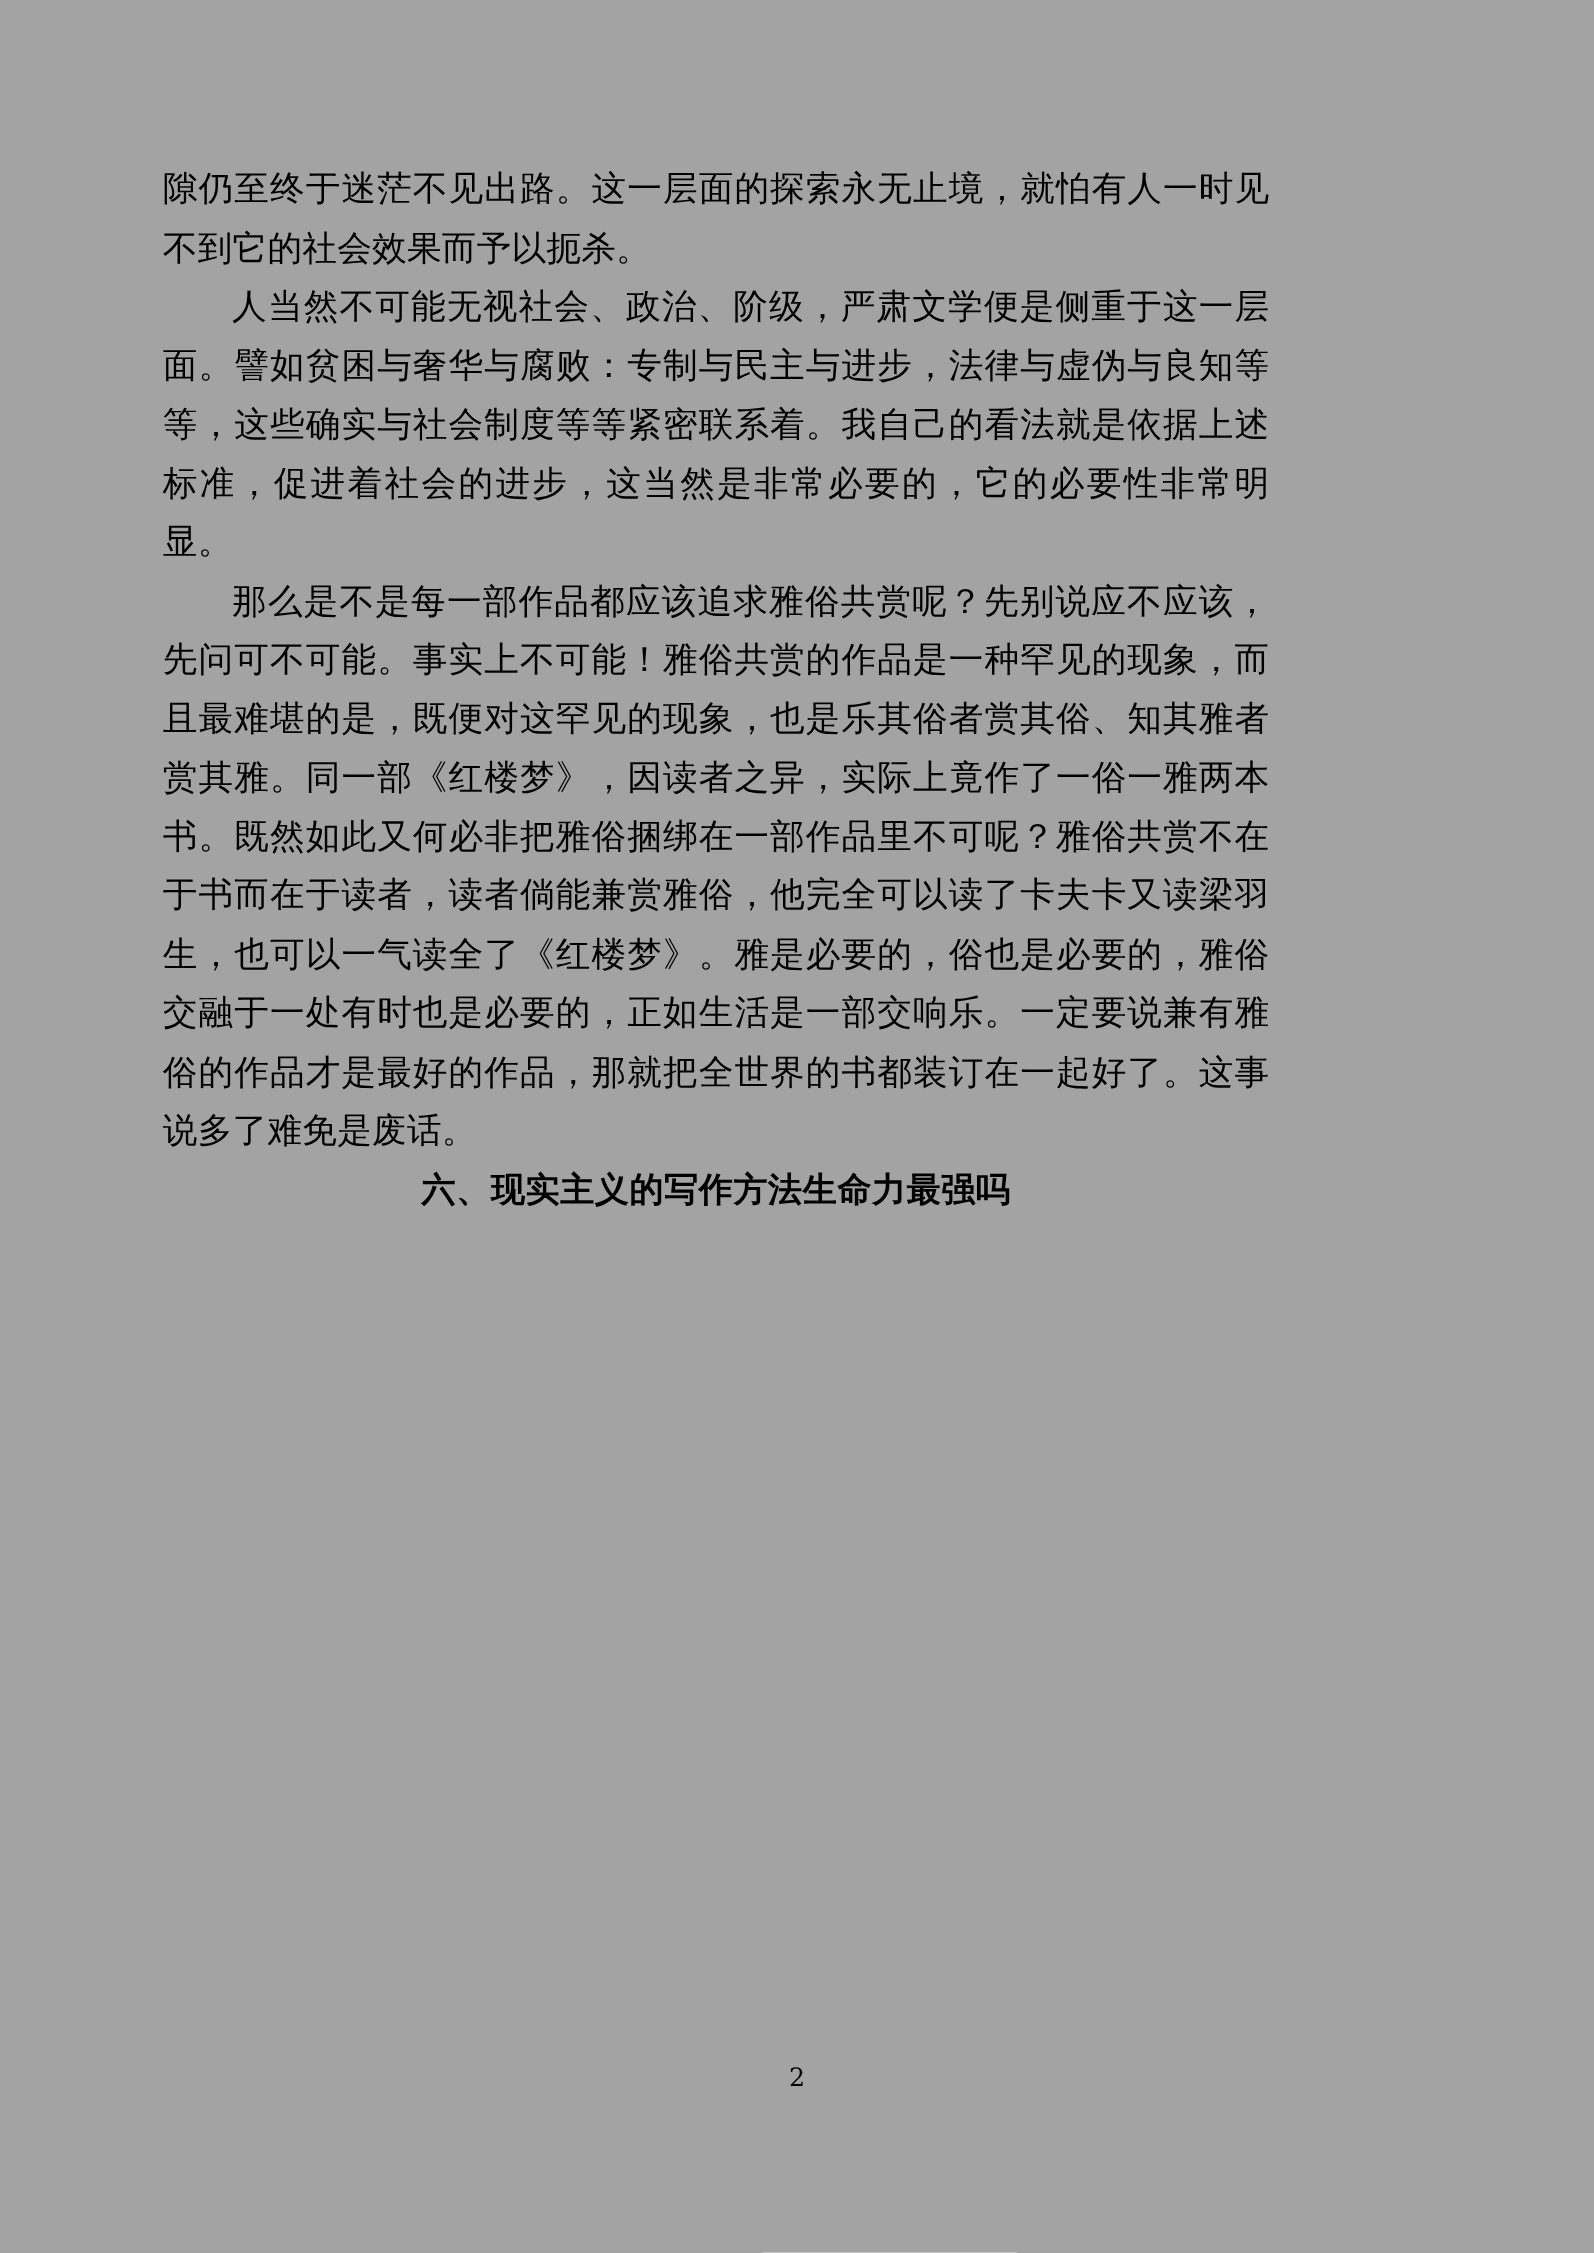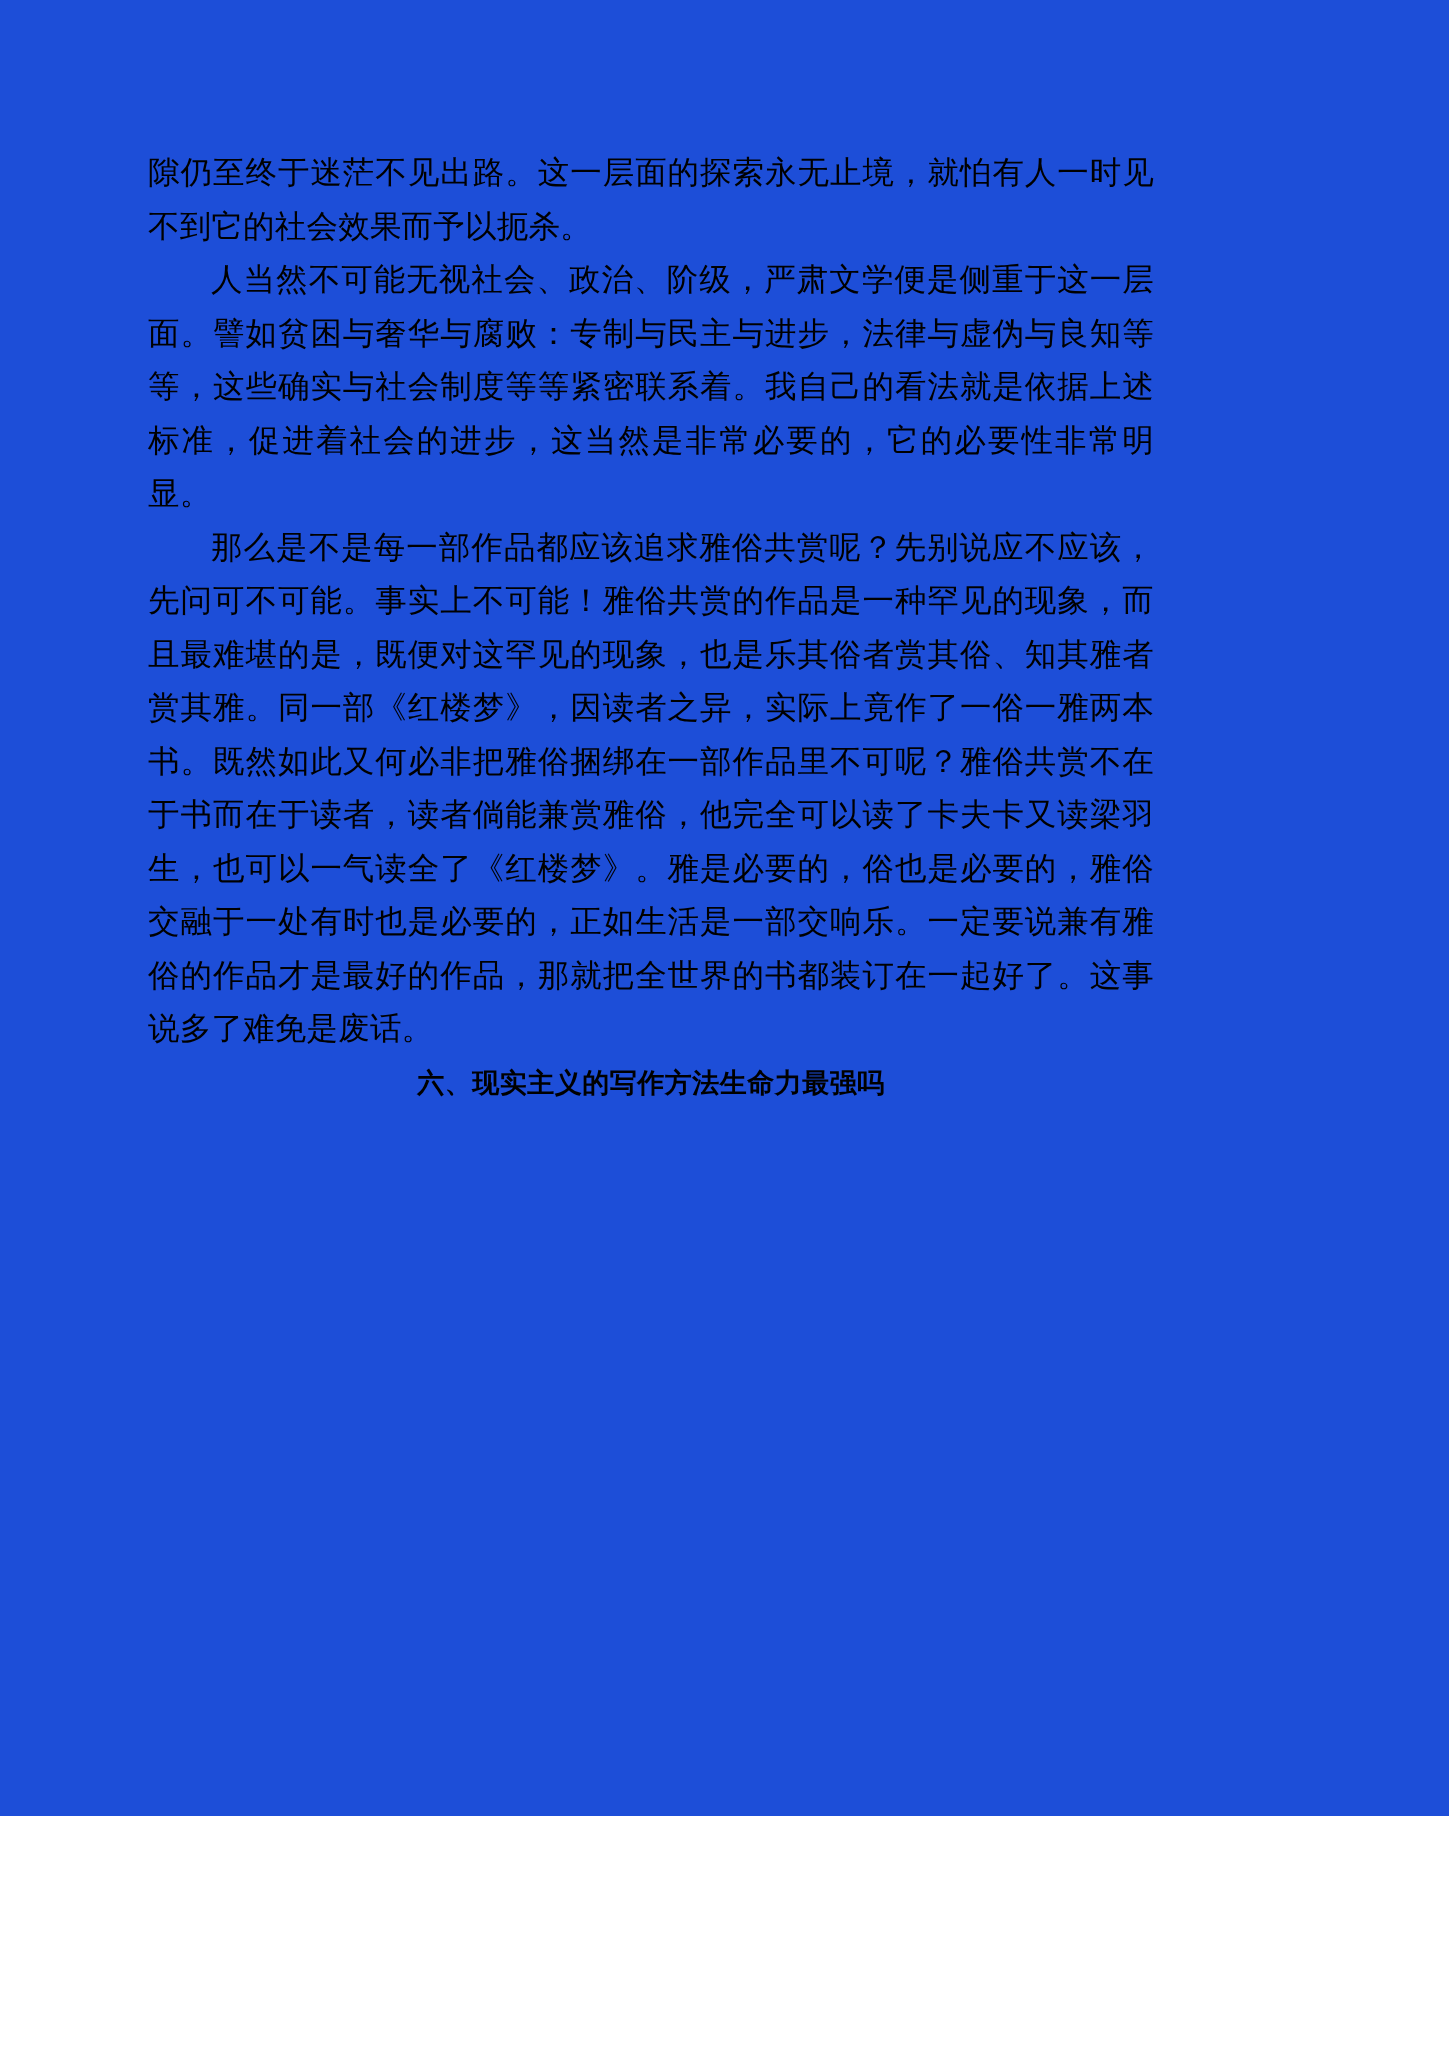--- a/index.html
+++ b/index.html
@@ -3,22 +3,22 @@
 <meta charset="utf-8">
 <style>
   html, body {
     margin: 0;
     padding: 0;
     background: #ffffff;
   }
   .page {
     position: relative;
     width: 1449px;
-    height: 1816px;
-    background: #1d4ed8;
+    height: 2048px;
+    background: #a3a3a3;
     margin: 0 auto;
     overflow: hidden;
     box-sizing: border-box;
   }
   .text-column {
     position: absolute;
     left: 148px;
     top: 146px;
     width: 1006px;
   }
@@ -34,21 +34,21 @@
     letter-spacing: 0.2px;
     word-break: break-all;
     -webkit-hyphens: none;
     hyphens: none;
   }
   .para.cont {
     text-indent: 0;
   }
   .heading {
     font-family: "DejaVu Serif", "Liberation Serif", serif;
-    font-size: 27px;
+    font-size: 31px;
     line-height: 53.5px;
     font-weight: bold;
     color: #000000;
     text-align: center;
     text-indent: 0;
     margin: 0;
     letter-spacing: 0.5px;
   }
   .page-number {
     position: absolute;

